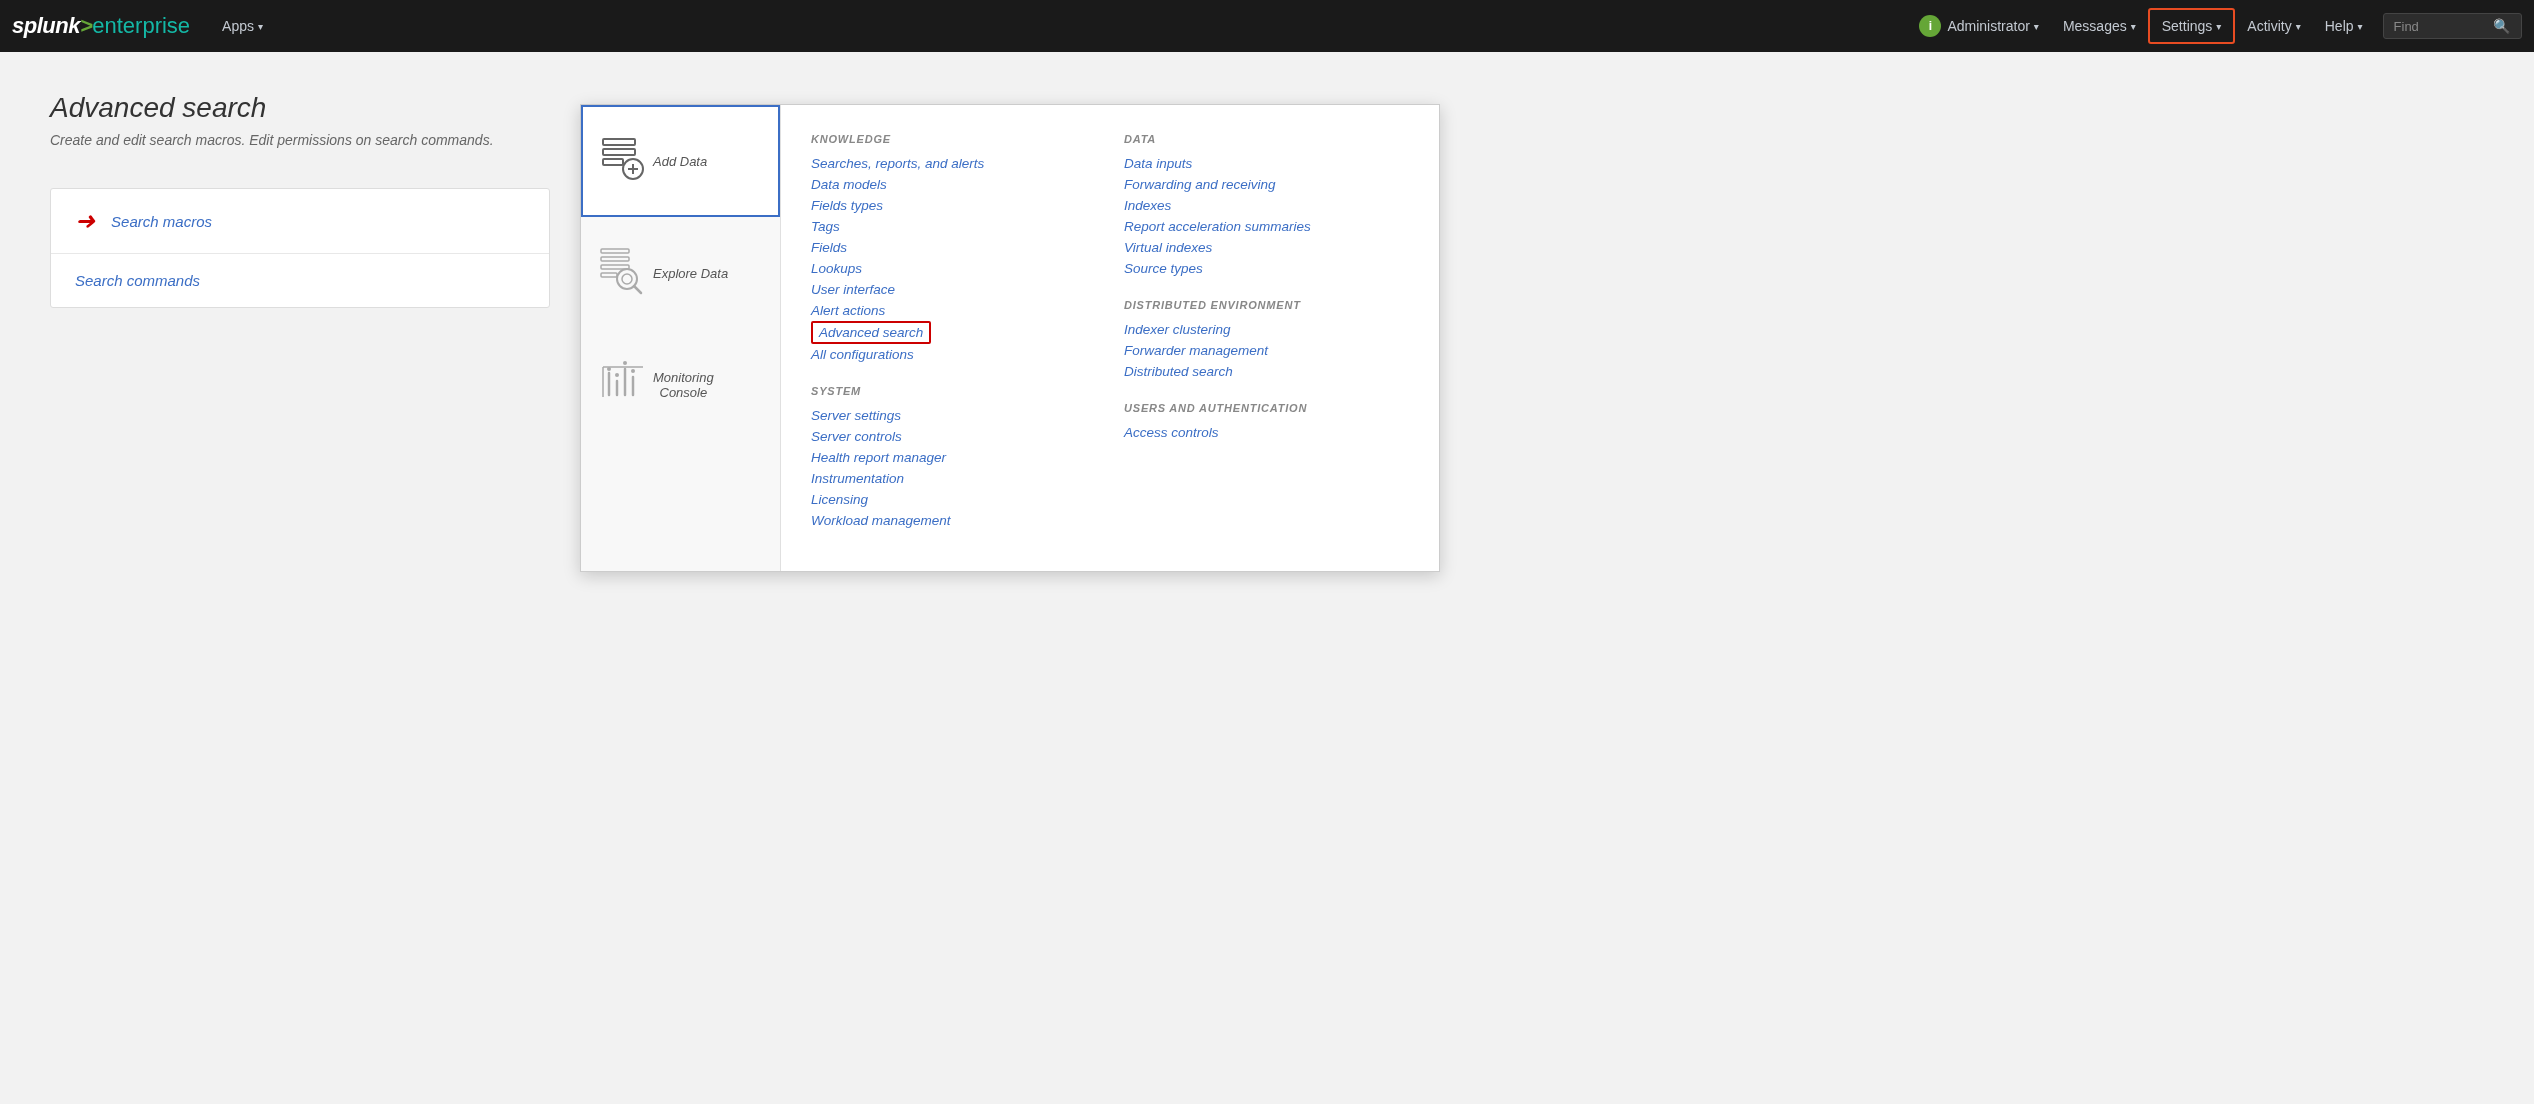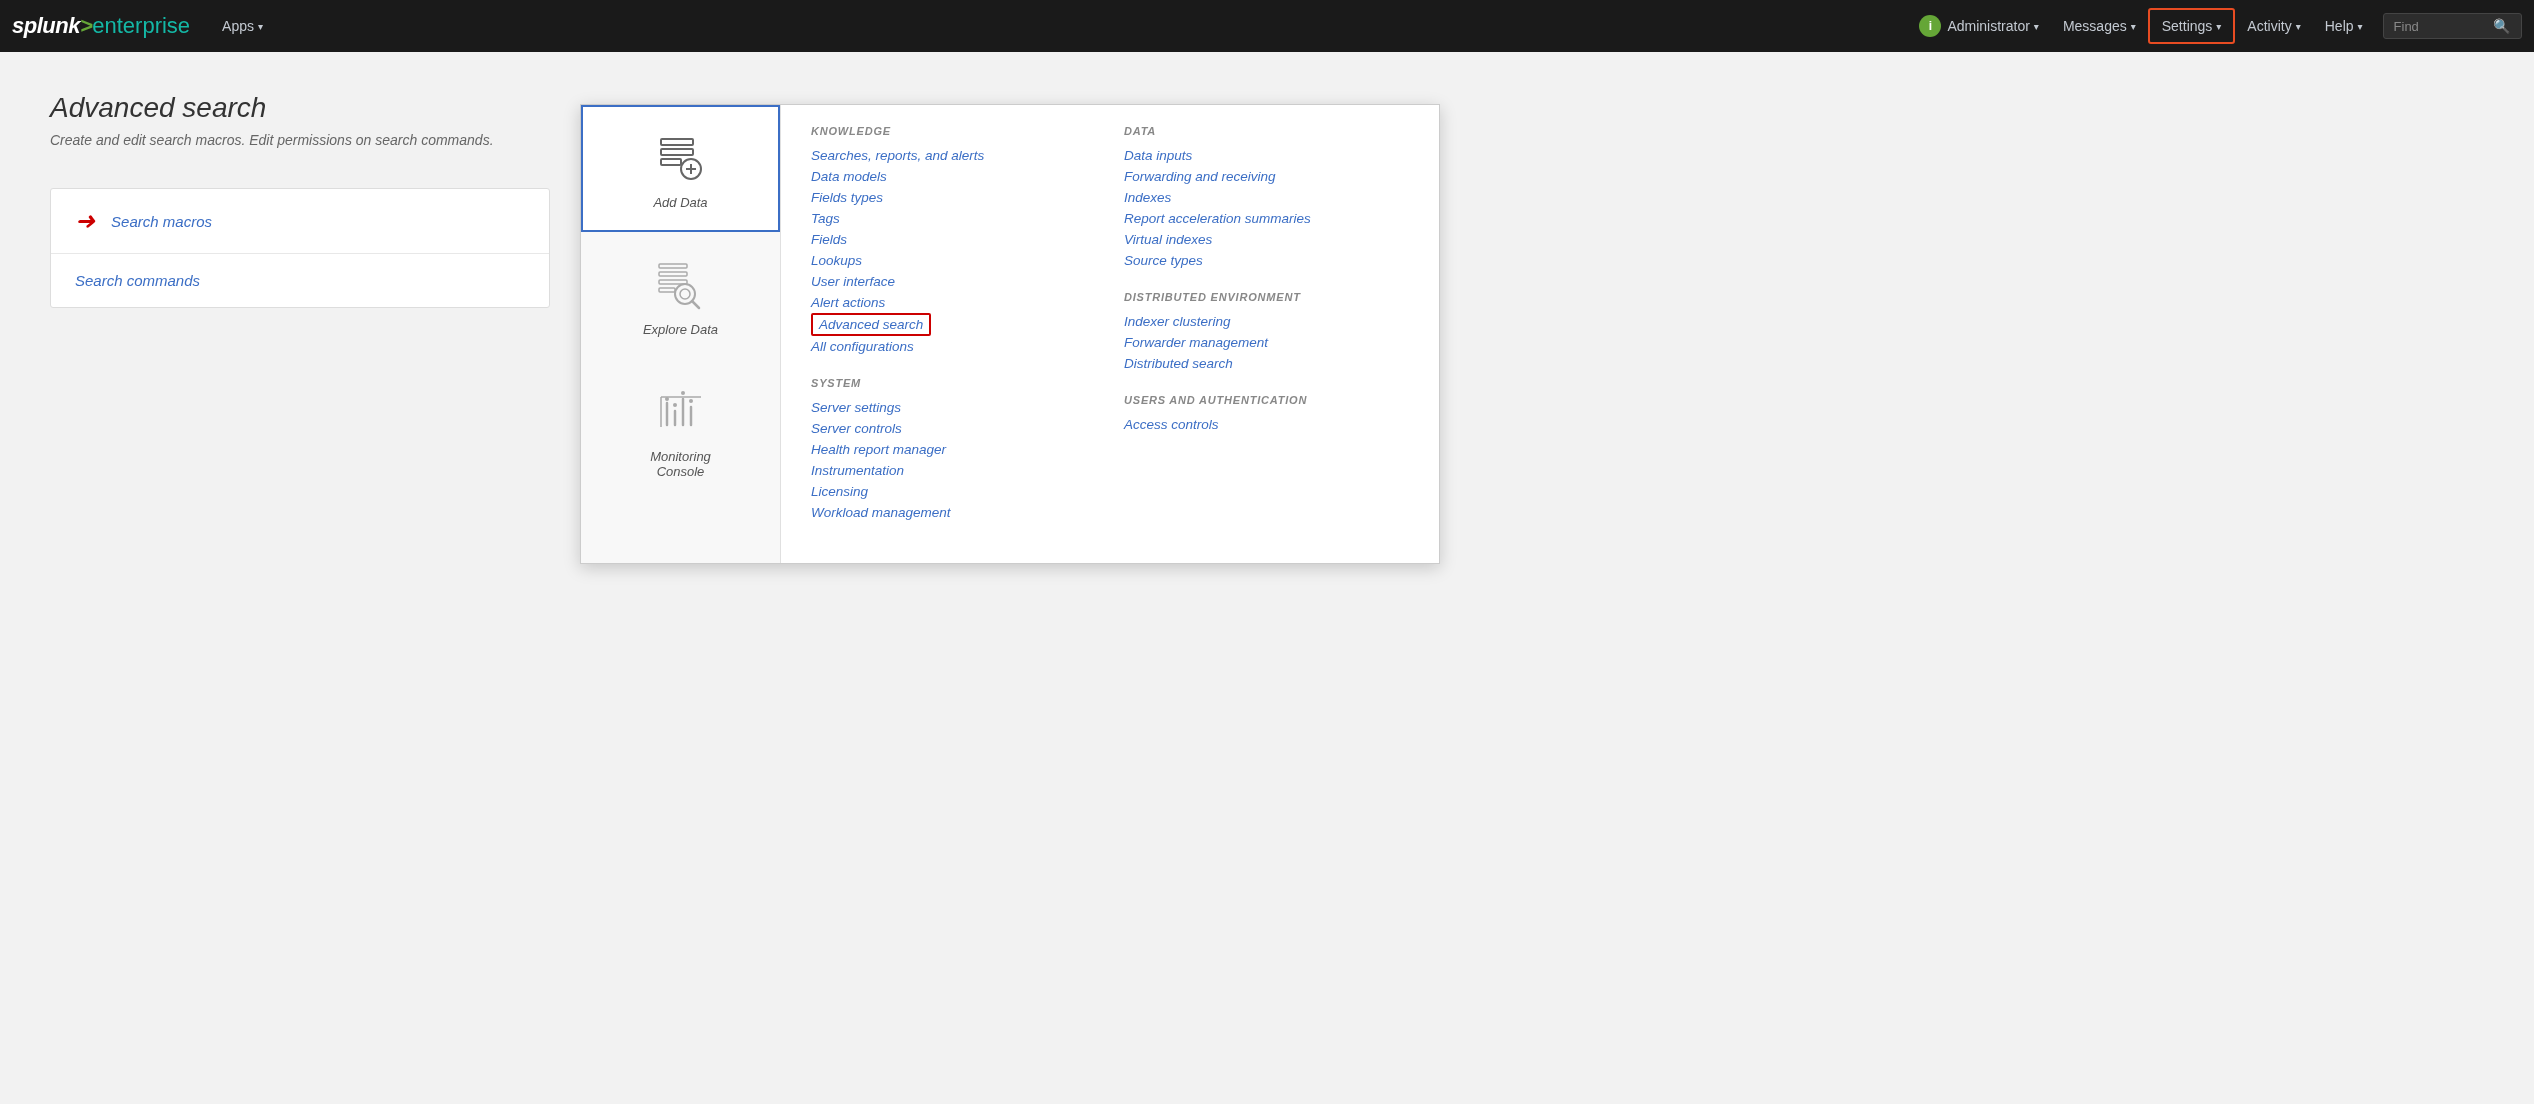--- a/index.html
+++ b/index.html
@@ -152,21 +152,21 @@
       border-right: 1px solid #e0e0e0;
       padding: 0;
     }
 
     .icon-menu-item {
       padding: 20px 10px;
       text-align: center;
       cursor: pointer;
       border: 2px solid transparent;
       display: flex;
-      flex-direction: column;
+      flex-direction: row;
       align-items: center;
     }
     .icon-menu-item.active {
       border: 2px solid #3b6ec5;
       background: #fff;
     }
     .icon-menu-item .icon-img {
       width: 60px;
       height: 60px;
       margin-bottom: 8px;
@@ -179,20 +179,21 @@
       color: #555;
     }
 
     .dropdown-right {
       flex: 1;
       padding: 20px 30px;
       display: grid;
       grid-template-columns: 1fr 1fr;
       column-gap: 28px;
       align-content: start;
+      margin-top: 8px;
     }
 
     .dd-section {
       margin-bottom: 20px;
     }
     .dd-section-title {
       font-size: 11px;
       font-weight: 700;
       color: #888;
       letter-spacing: 0.8px;

